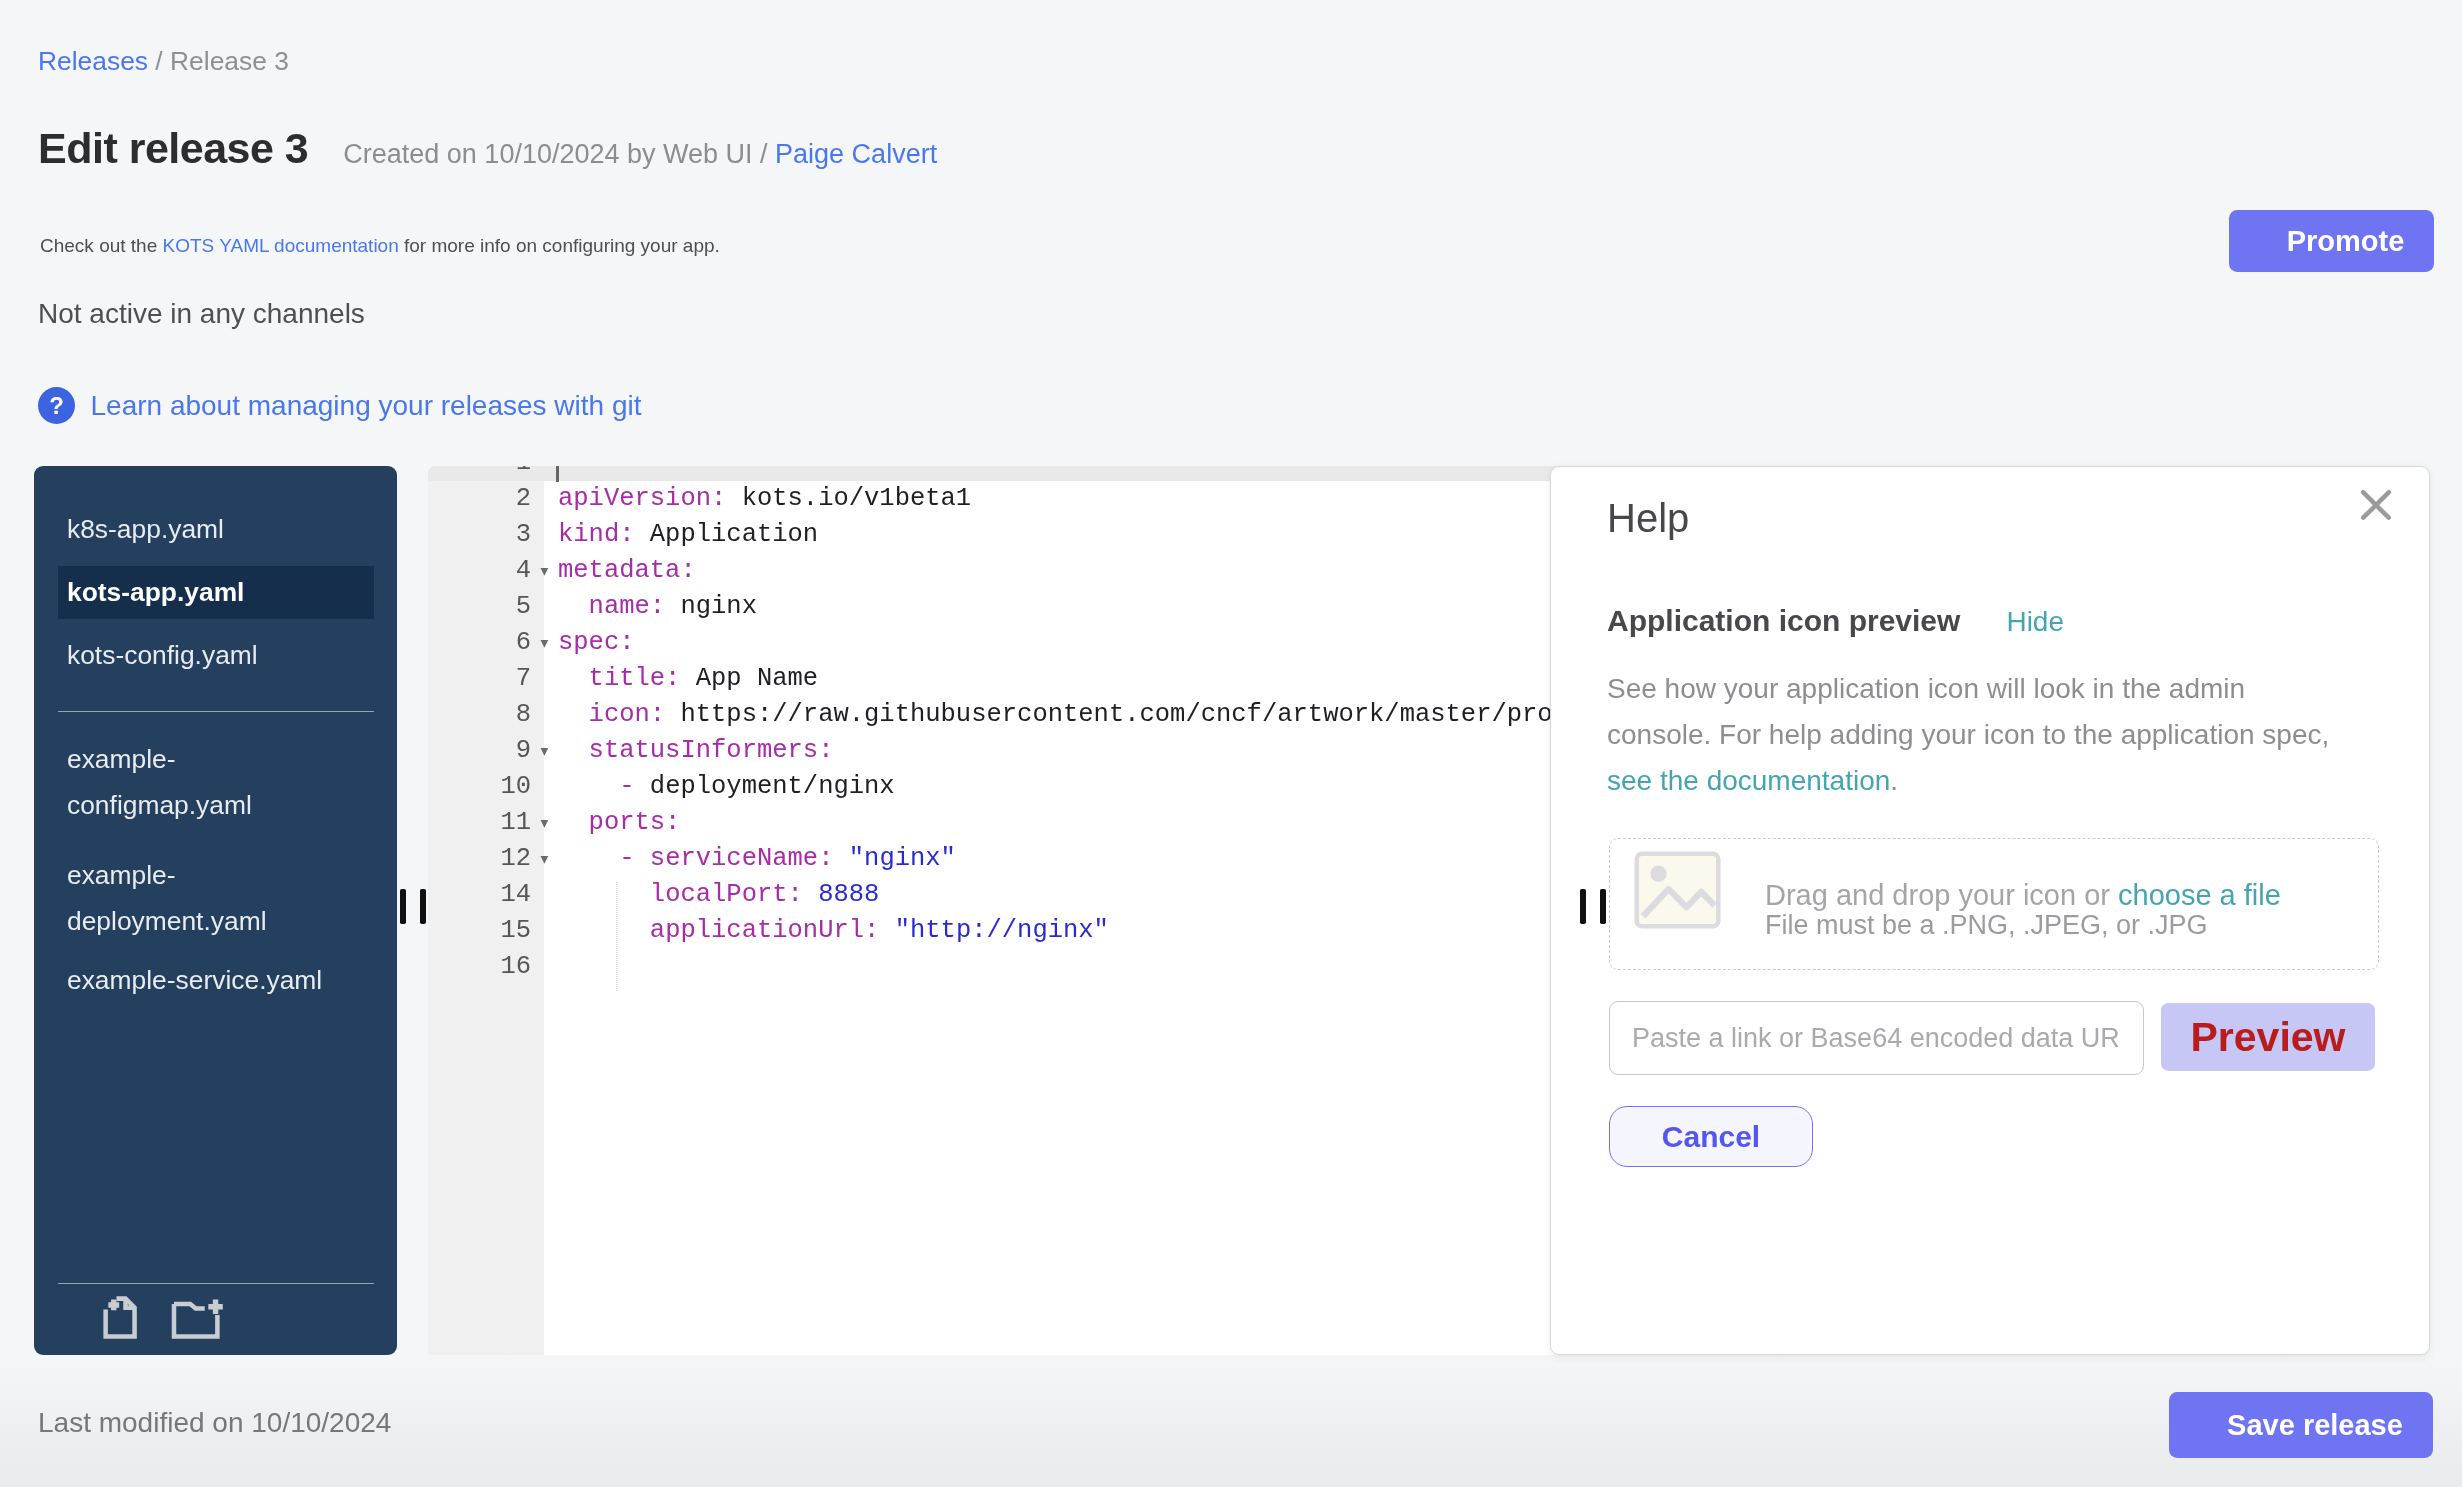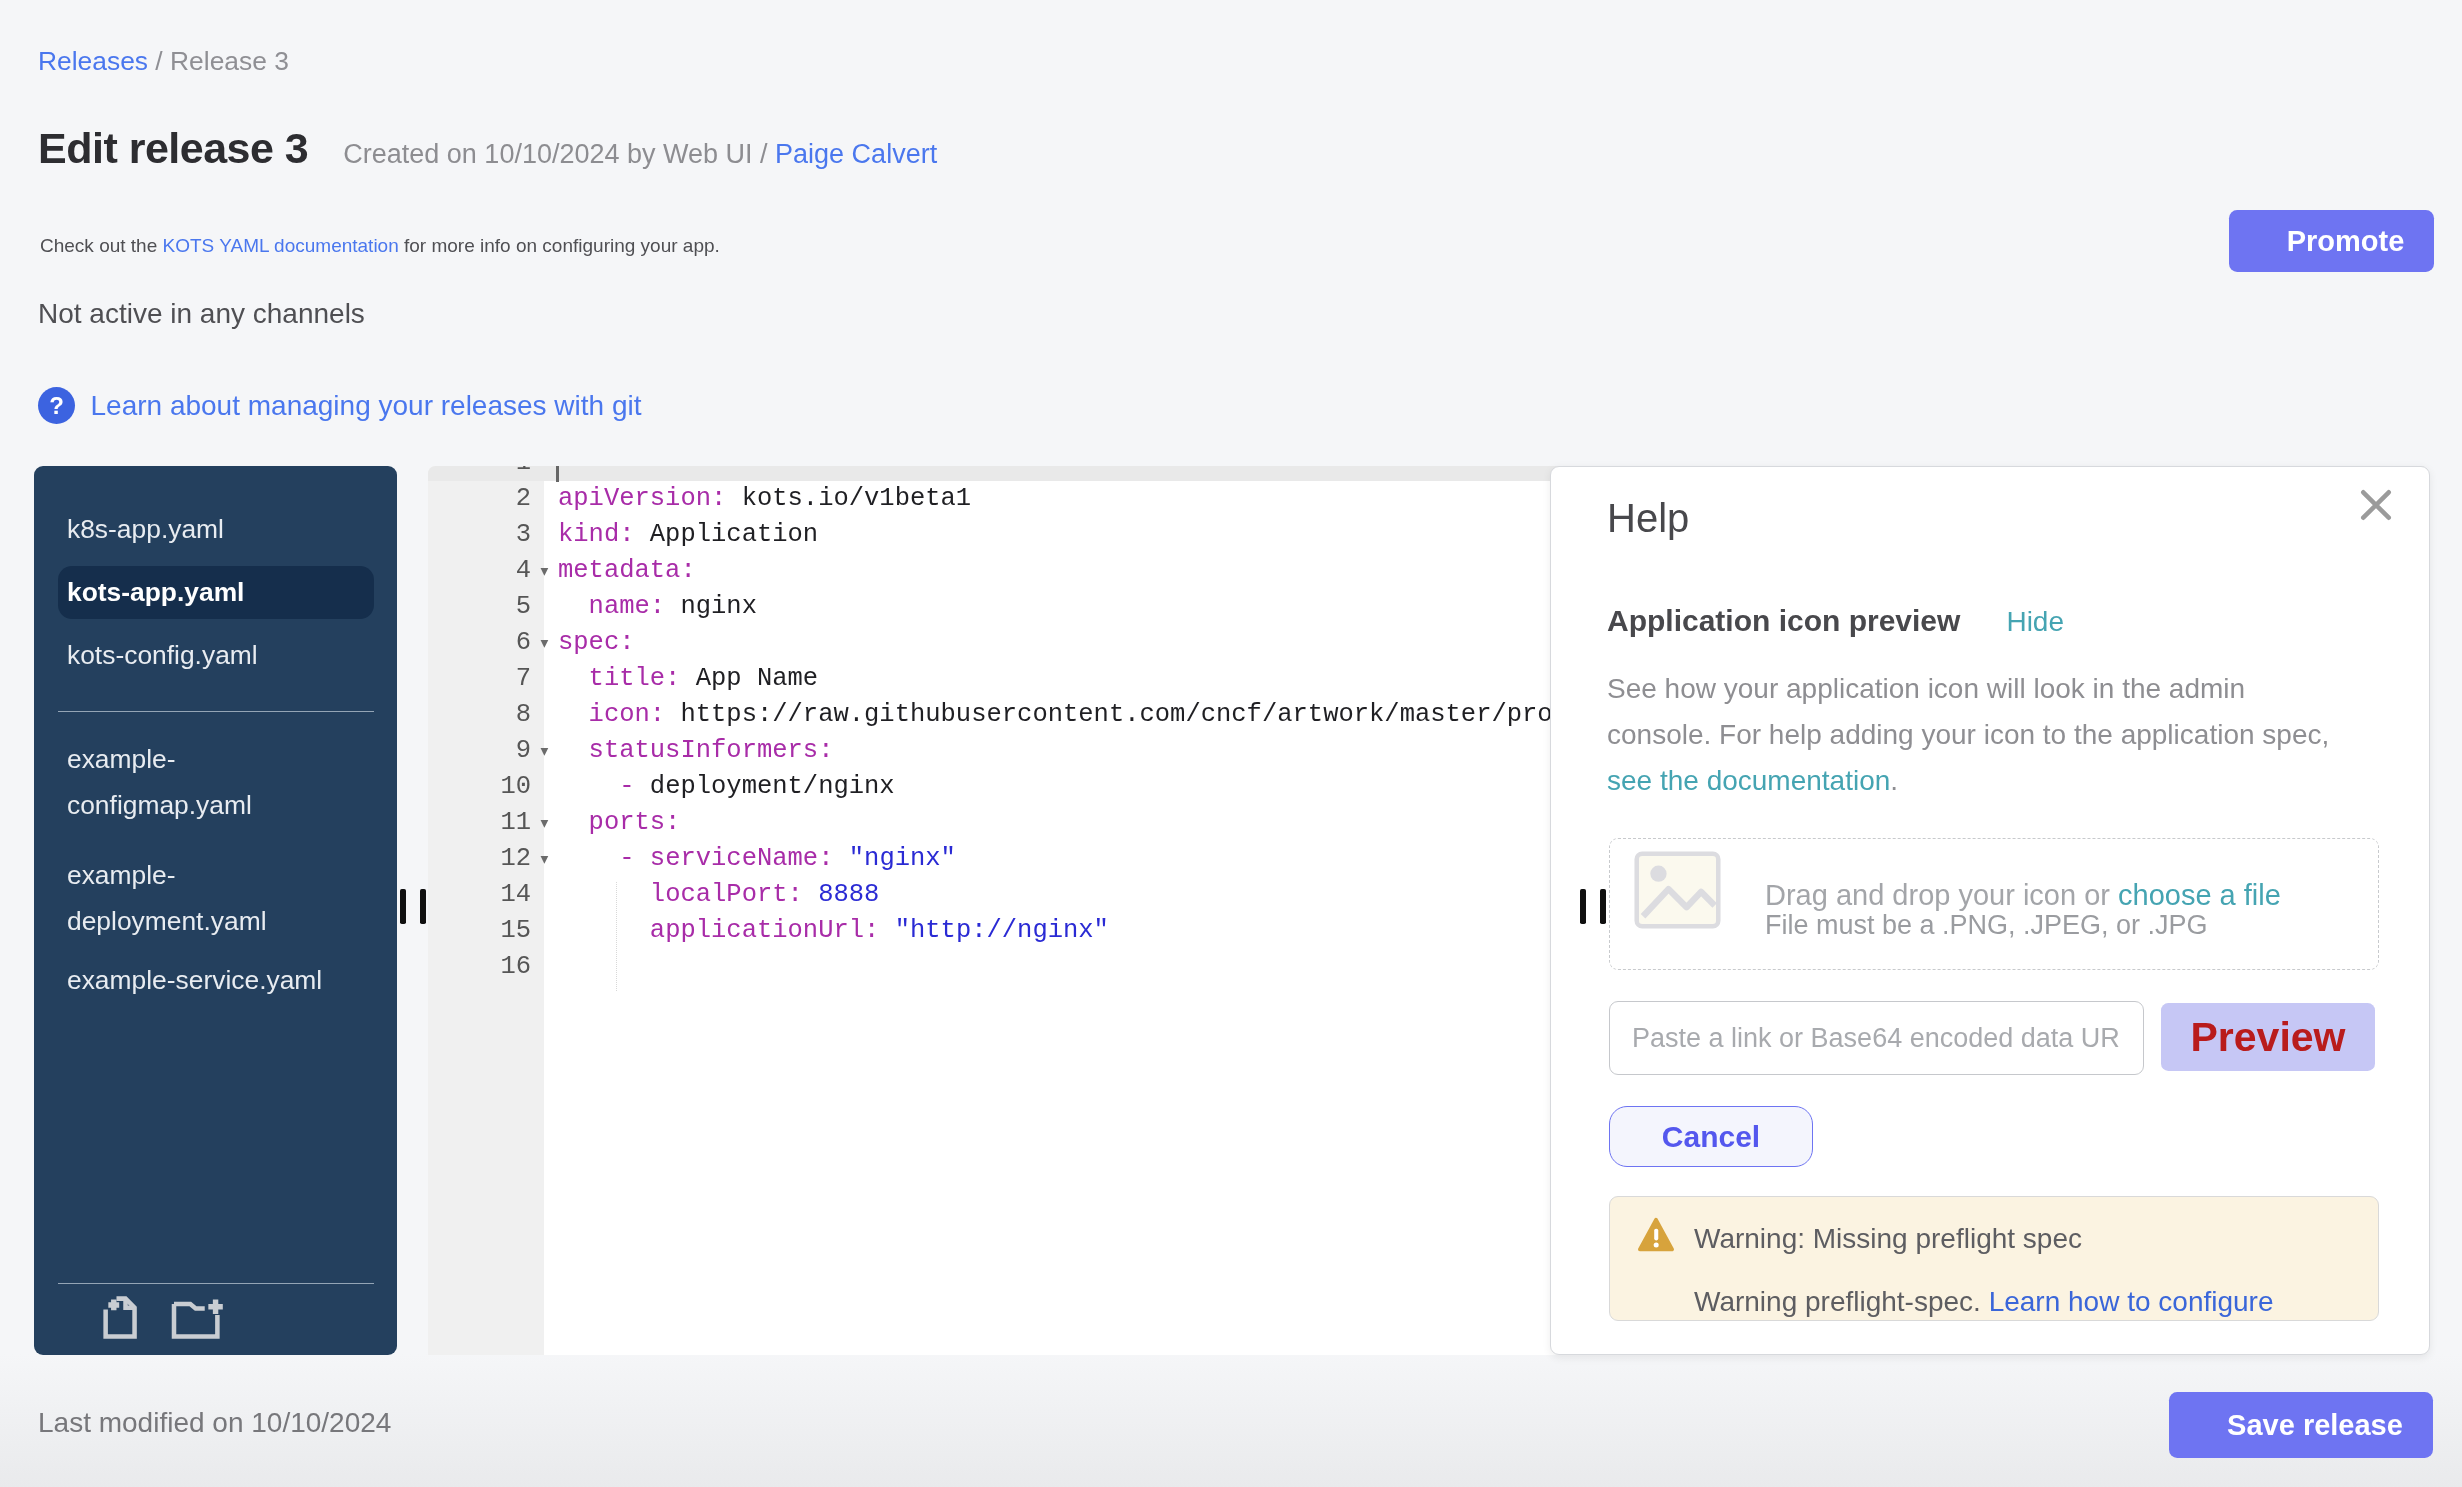--- a/index.html
+++ b/index.html
@@ -29,21 +29,21 @@
   #promote-btn { left:2229px; top:210px; width:205px; height:62px; font-size:29px; }
   #save-btn { left:2169px; top:1392px; width:264px; height:66px; font-size:29px; }
 
   
   .sidebar { left:34px; top:466px; width:363px; height:889px; background:#24405e; border-radius:9px; }
   .file-list { position:absolute; top:27px; left:0; right:0; }
   .file-item { font-size:26.4px; color:#e8ecf1; padding-left:33px; line-height:46px; cursor:pointer; }
   .file-item.single { margin-top:12.7px; }
   .file-item.selected { background:#152e4c; color:#ffffff; font-weight:bold;
                         margin:14.6px 23px 0 24px; padding-left:9px; height:53px;
-                        line-height:53px; border-radius:14px; }
+                        line-height:53px; border-radius:0; }
   .file-item.multi { margin-top:24px; }
   .side-divider { border-top:1.8px solid rgba(186,199,212,0.75); margin:33px 23px 5.5px 24px; }
   .side-bottom-divider { position:absolute; bottom:71px; left:24px; right:23px;
                          border-top:1.8px solid rgba(186,199,212,0.75); }
   .side-icons { position:absolute; bottom:12.7px; left:64px; display:flex; gap:25.5px; }
   .side-icons svg { cursor:pointer; }
 
   
   .handle { width:6.4px; height:35px; background:#101010; border-radius:1.8px; cursor:col-resize; z-index:30; }
 
@@ -216,31 +216,20 @@
       <div class="dz-text1">
         <span>Drag and drop your icon or </span><a>choose a file</a>
       </div>
       <div class="dz-text2">File must be a .PNG, .JPEG, or .JPG</div>
     </div>
 
     <input class="url-input" type="text" placeholder="Paste a link or Base64 encoded data URL" style="">
     <button class="btn-preview">Preview</button>
     <button class="btn-cancel">Cancel</button>
 
-    <div class="warning-box">
-      <svg class="warn-icon" width="38" height="36" viewBox="0 0 42 40">
-        <path d="M21 3 L39 36 H3 Z" fill="#d7a33c" stroke="#d7a33c" stroke-width="4" stroke-linejoin="round"></path>
-        <rect x="19" y="13" width="4.5" height="13" rx="2" fill="#ffffff"></rect>
-        <circle cx="21.2" cy="31" r="2.8" fill="#ffffff"></circle>
-      </svg>
-      <div class="warn-line1">Warning: Missing preflight spec</div>
-      <div class="warn-line2">
-        <span>Warning preflight-spec. </span><a>Learn how to configure</a>
-      </div>
-    </div>
   </div>
 
   <div class="abs handle" style="left:1580px; top:889px;"></div>
   <div class="abs handle" style="left:1600px; top:889px;"></div>
 
   <div class="abs last-modified">Last modified on 10/10/2024</div>
   <button class="abs btn-primary" id="save-btn">Save release</button>
 
 </div>
 

